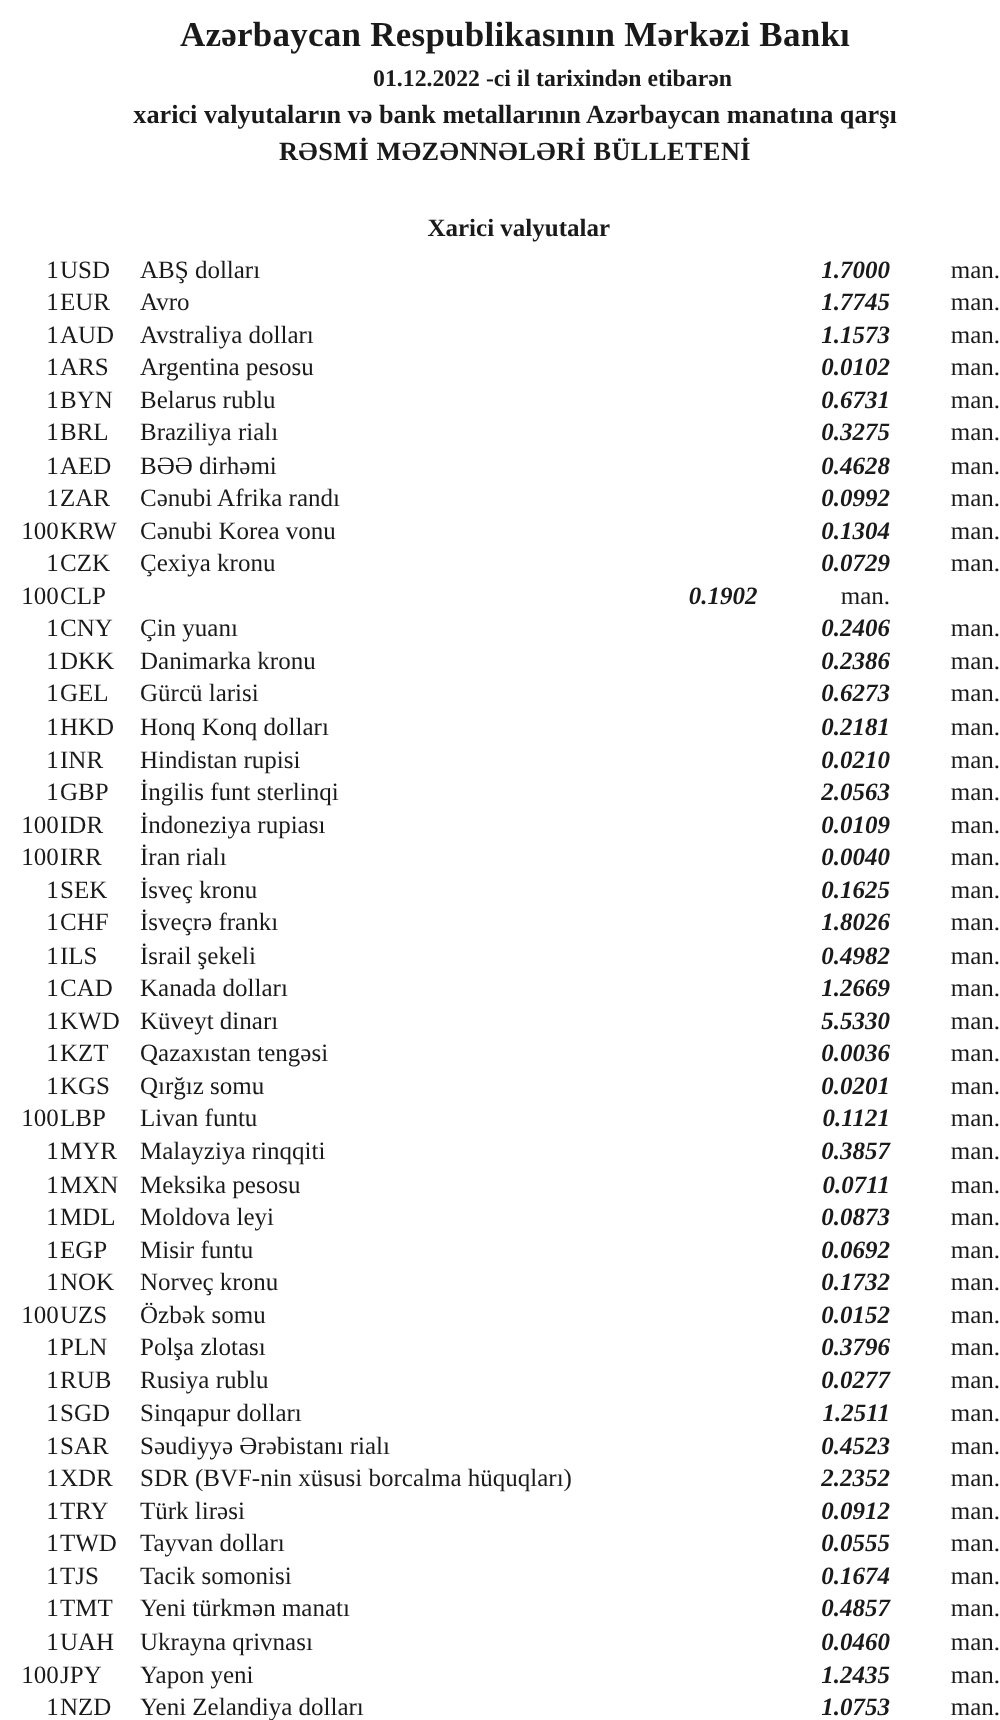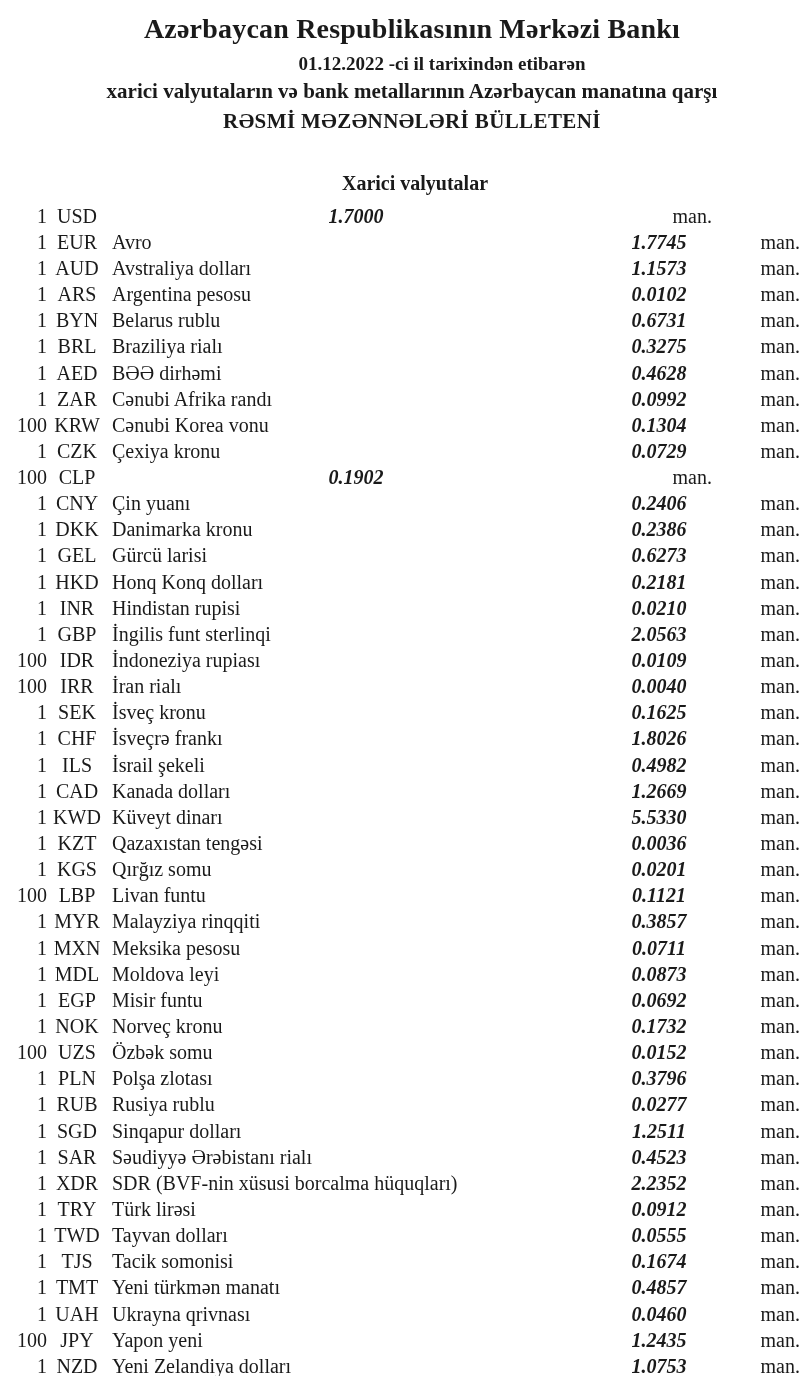--- a/index.html
+++ b/index.html
@@ -47,43 +47,44 @@
   .rates { margin-top: 8px; }
   .row {
     display: grid;
     grid-template-columns: 48px 58px 1fr 106px 88px;
     align-items: center;
     height: 26.15px;
     font-size: 20px;
     line-height: 1;
   }
   .qty   { text-align: right; padding-right: 1px; }
-  .code  { text-align: center; }
+  .code  { text-align: left; }
   .name  { text-align: left; padding-left: 6px; white-space: nowrap; }
-  .rate  { text-align: center; font-weight: 700; font-style: italic; }
+  .rate  { text-align: right; font-weight: 700; font-style: italic; }
   .unit  { text-align: right; padding-left: 15px; }
 </style>
 </head>
 <body>
 
 <div class="page">
 
   <div class="header">
     <div class="bank-name">Azərbaycan Respublikasının Mərkəzi Bankı</div>
     <div class="date-line">01.12.2022 -ci il tarixindən etibarən</div>
     <div class="subtitle-line">xarici valyutaların və bank metallarının Azərbaycan manatına qarşı</div>
     <div class="bulletin-title">RƏSMİ MƏZƏNNƏLƏRİ BÜLLETENİ</div>
   </div>
 
   <div class="section-title">Xarici valyutalar</div>
 
   <div class="rates" id="rates">
   <div class="row">
     <span class="qty">1</span>
     <span class="code">USD</span>
+    <span class="name">ABŞ dolları</span>
     <span class="rate">1.7000</span>
     <span class="unit">man.</span>
   </div>
 
   <div class="row">
     <span class="qty">1</span>
     <span class="code">EUR</span>
     <span class="name">Avro</span>
     <span class="rate">1.7745</span>
     <span class="unit">man.</span>

